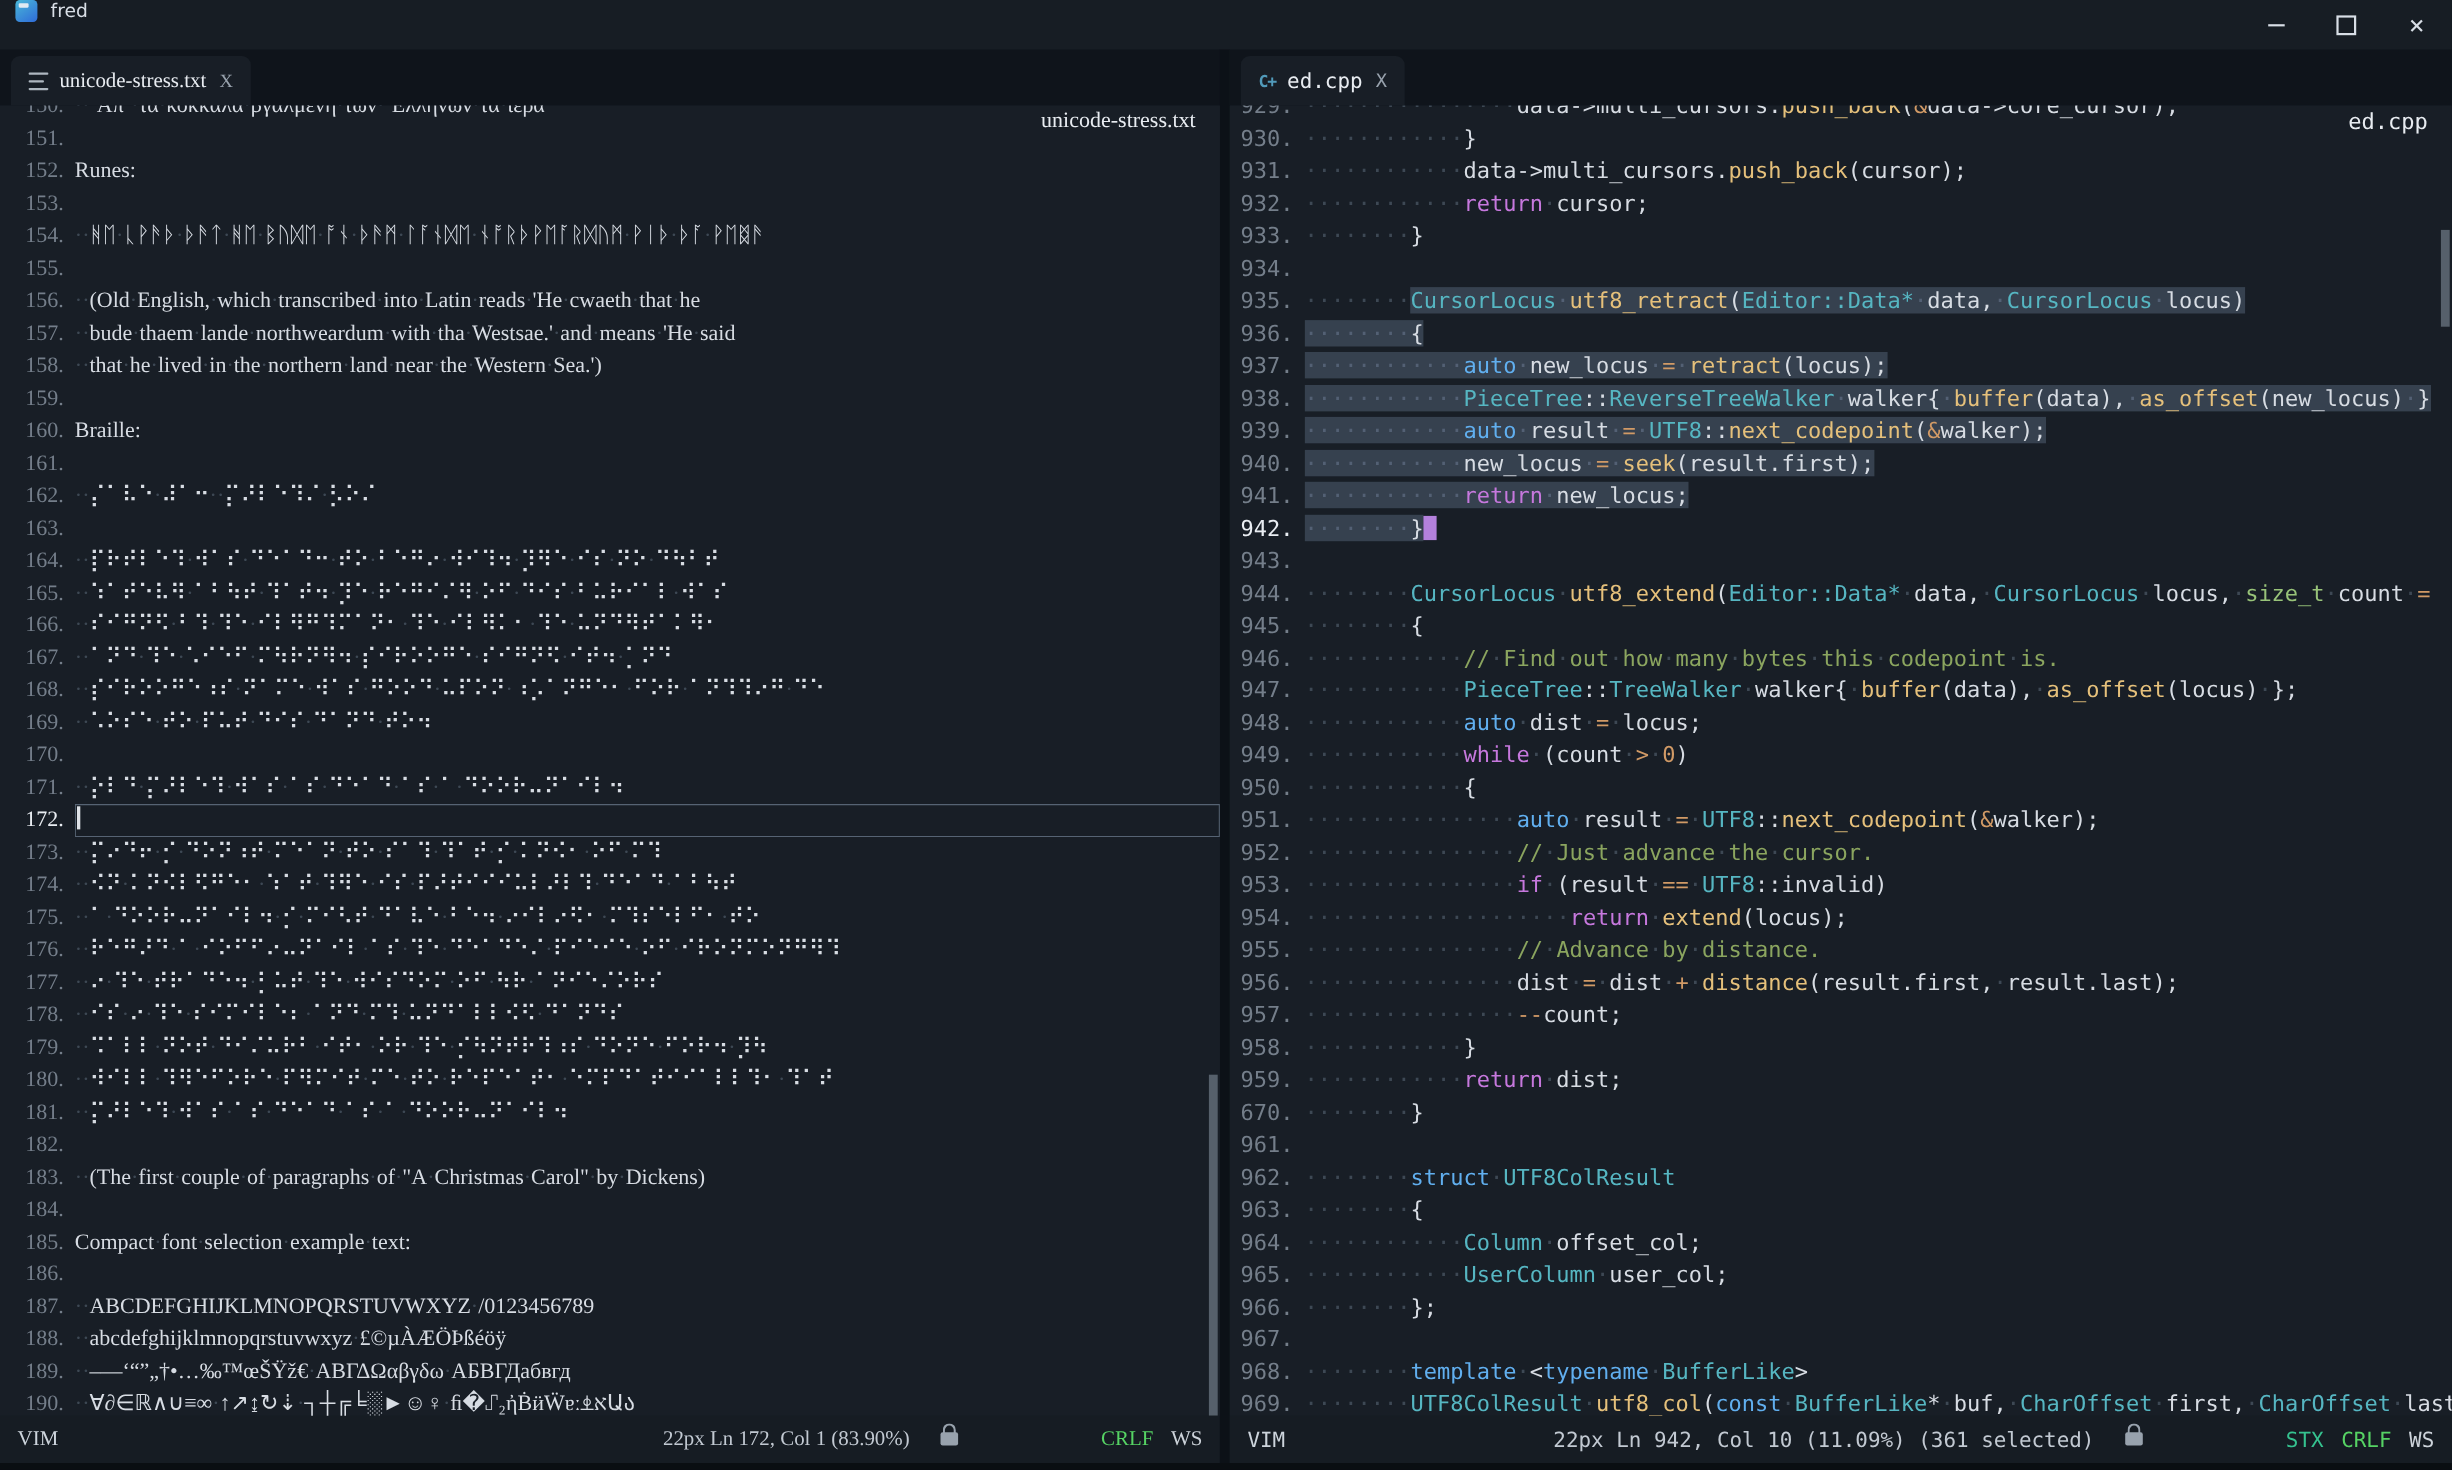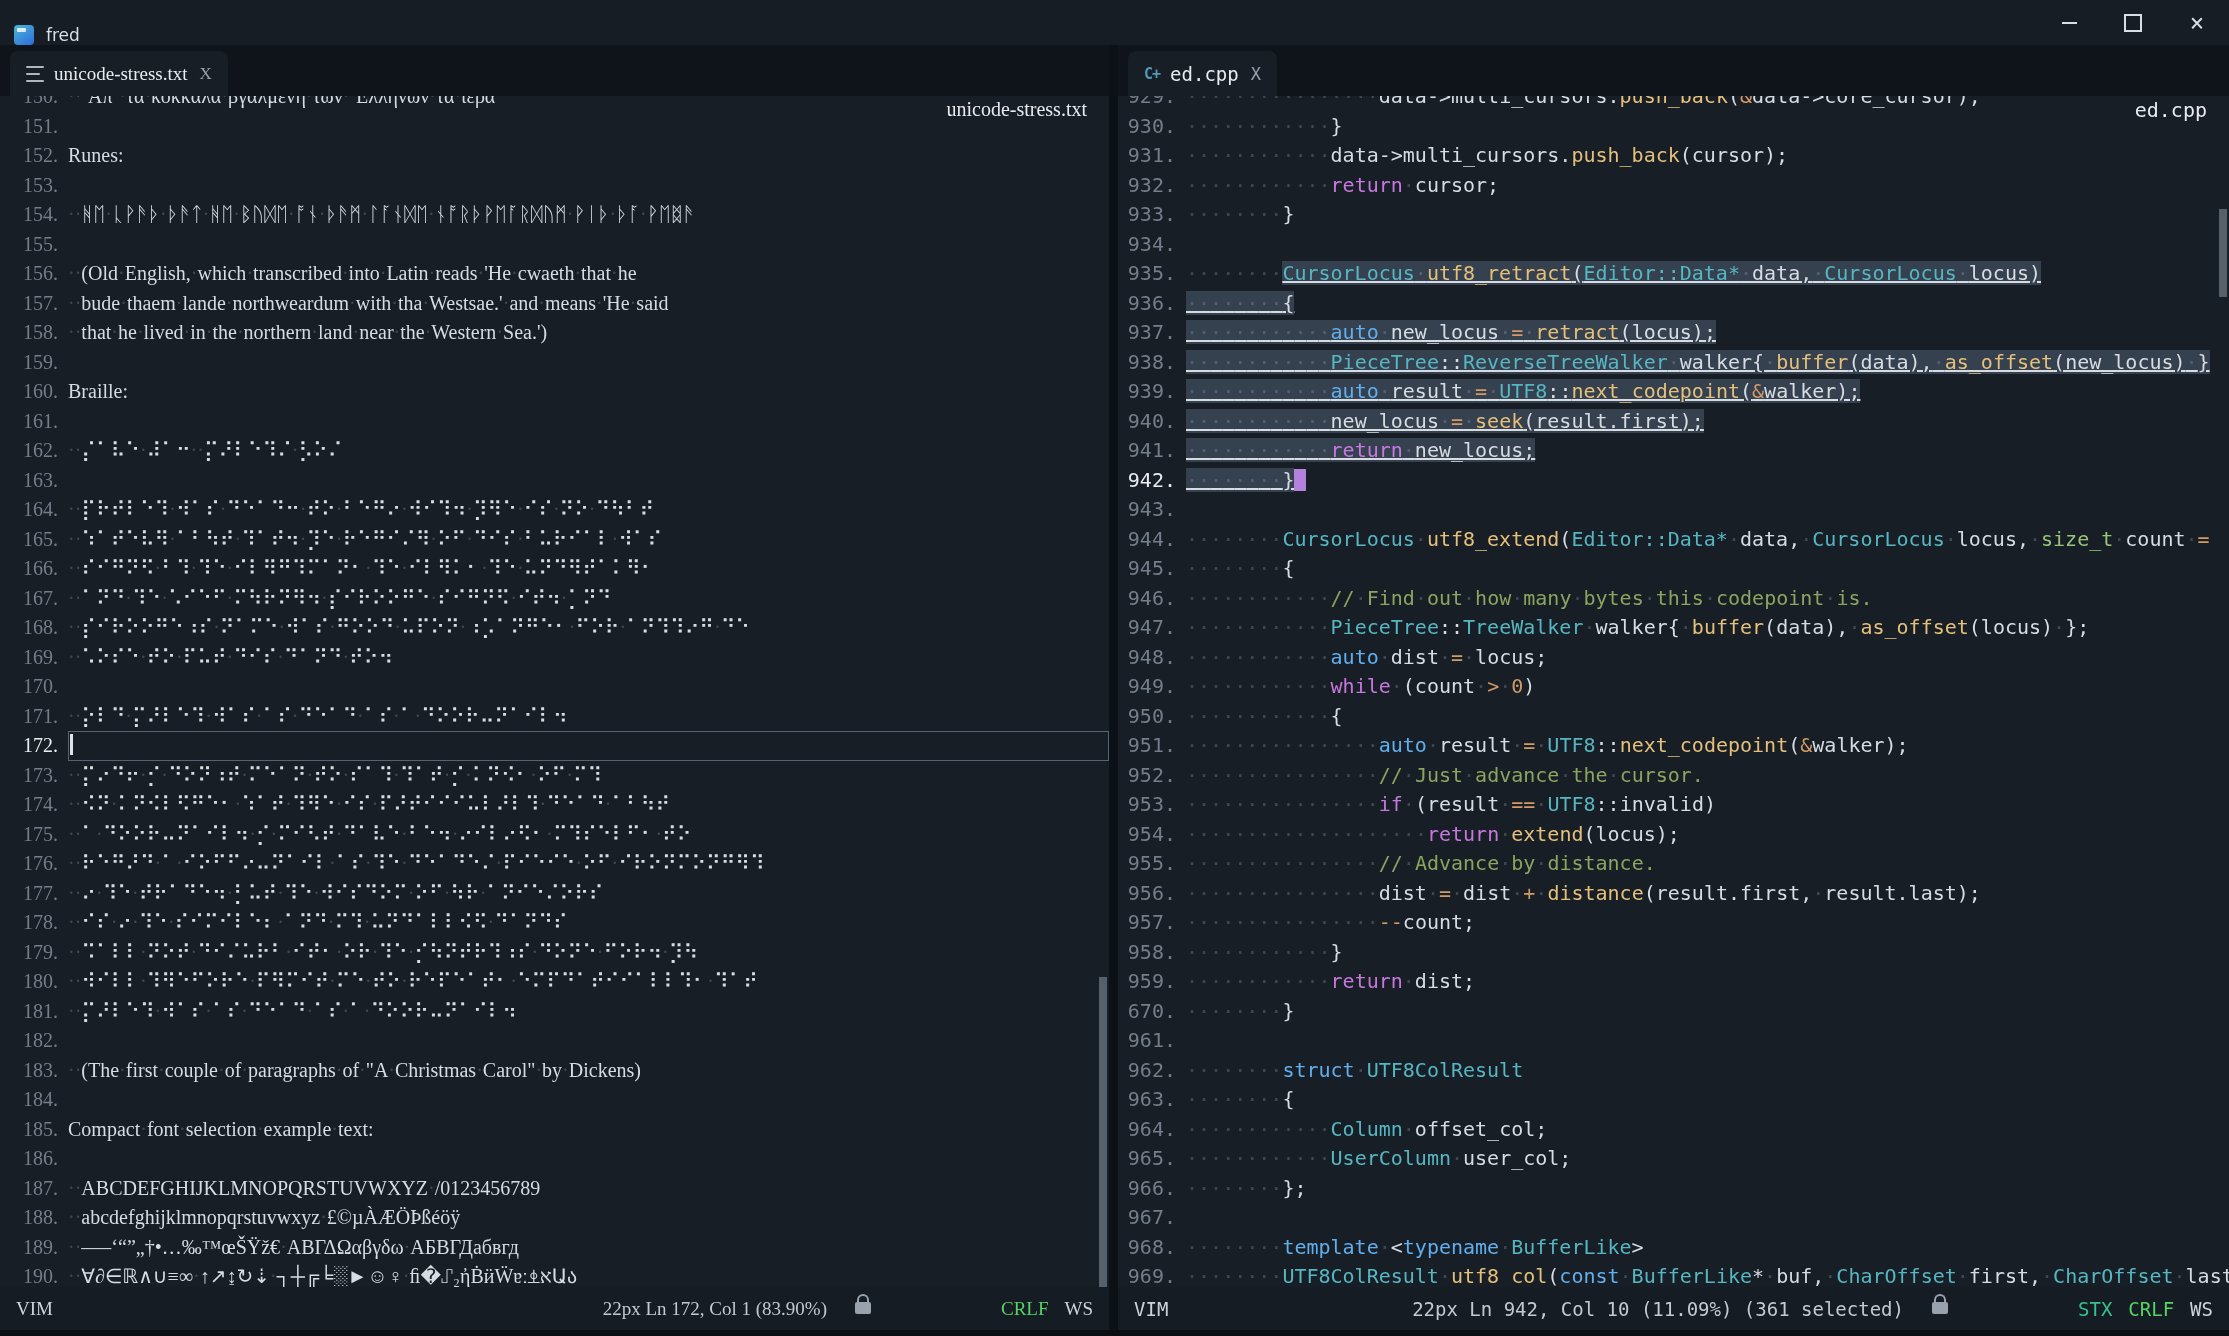--- a/index.html
+++ b/index.html
@@ -1,19 +1,19 @@
 <!DOCTYPE html>
 <html><head>
 <meta charset="utf-8">
 <style>
   html,body{margin:0;padding:0;background:#07090c;}
   .window{position:relative;width:2229px;height:1336px;background:#161b22;overflow:hidden;
           font-family:"DejaVu Sans Mono","DejaVu Sans",monospace;}
   
-  .titlebar{height:45px;background:#171d24;display:flex;align-items:flex-end;padding-left:14px;}
+  .titlebar{height:45px;background:#171d24;display:flex;align-items:flex-start;padding-left:14px;}
   .app-icon{width:20px;height:20px;border-radius:4px;background:linear-gradient(145deg,#49b8d8,#2f6bd8);
             position:relative;flex:none;}
   .app-icon::after{content:"";position:absolute;left:3px;top:3px;width:9px;height:4px;background:#dfeaf2;border-radius:1px;}
   .title-text{color:#d8dee6;font-size:17px;margin-left:12px;font-family:"DejaVu Sans",sans-serif;}
   .win-btns{margin-left:auto;display:flex;height:100%;}
   .win-btn{width:64px;height:100%;display:flex;align-items:center;justify-content:center;color:#d8dee6;}
   .min-bar{width:15px;height:2px;background:#d8dee6;}
   .max-box{width:14px;height:14px;border:2px solid #d8dee6;}
   .close-x{font-size:24px;line-height:1;}
   
@@ -34,21 +34,21 @@
   .cpp-icon{color:#519aba;font-weight:bold;font-size:15px;letter-spacing:-1px;}
   
   .codearea{flex:1;position:relative;overflow:hidden;background:#181e26;}
   .lines{margin-top:-14px;}
   .line{display:flex;height:29.5px;line-height:29.5px;font-size:20px;}
   .g{flex:none;width:68px;box-sizing:border-box;padding-right:10px;text-align:right;color:#747e8a;white-space:pre;}
   .g.cur{color:#e9edf2;}
   .t{flex:1;white-space:pre;color:#d7dce3;overflow:hidden;}
   .t.cursorline{box-shadow:inset 0 0 0 1px #566373;}
   .ws{color:#3d4854;}
-  .sel{background:#36414f;text-decoration:underline;}
+  .sel{background:#36414f;}
   .sel .ws{color:#536074;}
   .pl{color:#d7dce3;} .kw{color:#c678dd;} .kb{color:#61afef;} .ty{color:#56b6c2;}
   .fn{color:#e5c07b;} .cm{color:#8ba55f;} .op{color:#d19a66;} .num{color:#d19a66;} .st{color:#98c379;}
   .cursor-bar{display:inline-block;width:3px;height:21px;background:#dfe3e8;vertical-align:-3px;margin-left:2px;}
   .cursor-block{display:inline-block;width:12px;height:22px;background:#b481dd;vertical-align:-4px;}
   .overlay-name{position:absolute;top:2px;right:22px;color:#e8ecf1;font-size:20px;z-index:4;}
   .scrollbar{position:absolute;top:0;right:0;width:12px;height:100%;}
   .sb-thumb{position:absolute;right:2px;width:8px;background:#626c78;opacity:.85;}
   
   .statusbar{height:43px;flex:none;display:flex;align-items:center;padding:0 16px;

